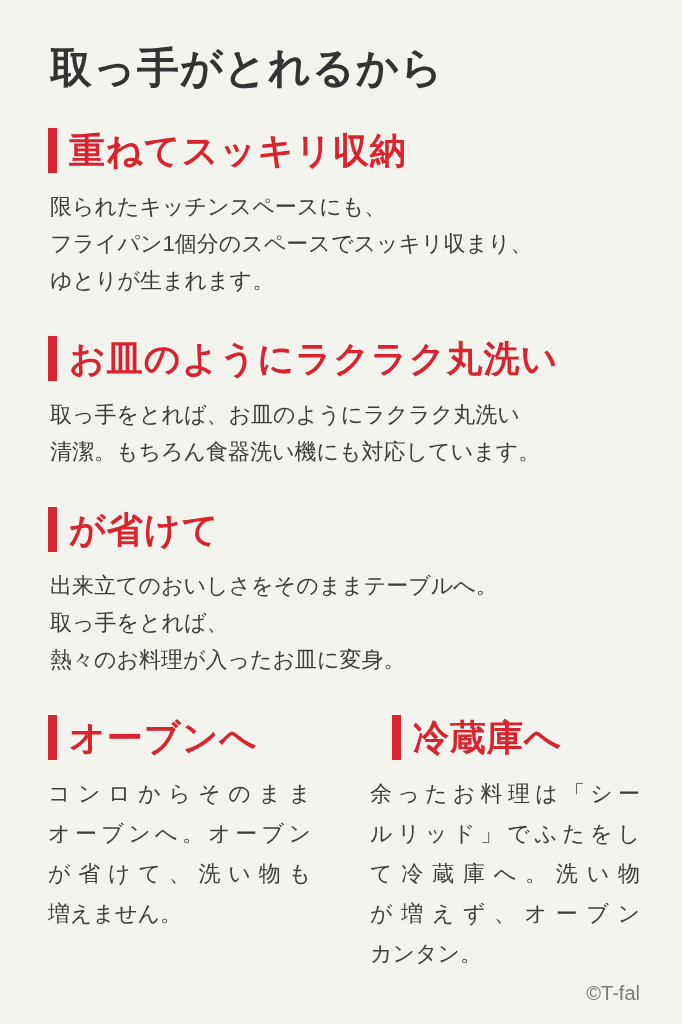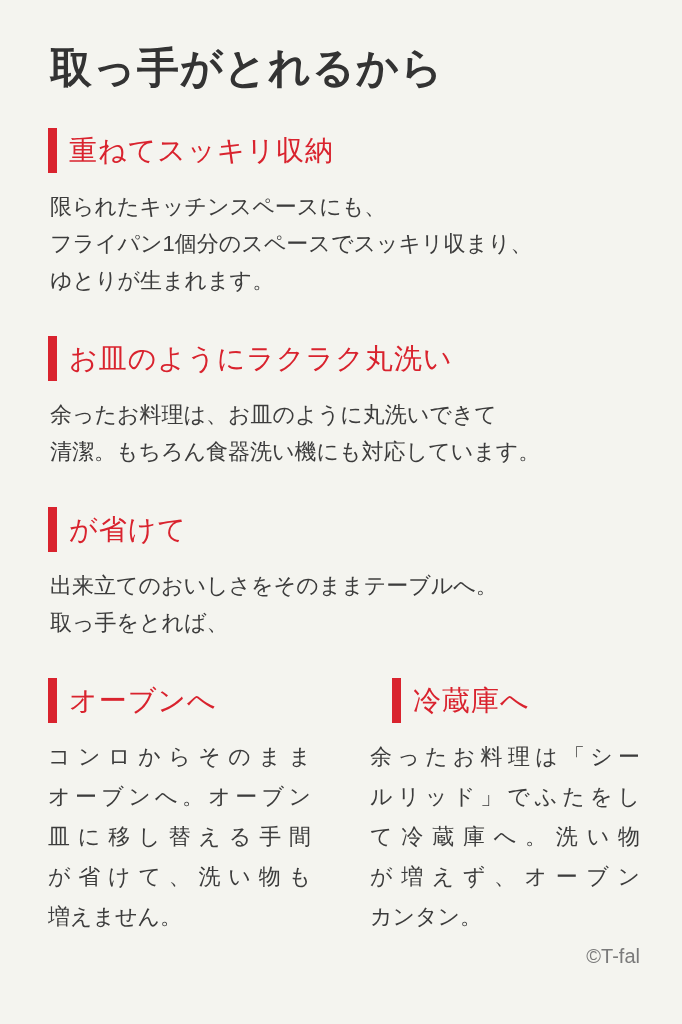--- a/index.html
+++ b/index.html
@@ -36,23 +36,23 @@
     align-items: center;
   }
   .red-bar {
     flex: 0 0 auto;
     width: 9px;
     height: 45px;
     background: #d9232e;
   }
   .sec-heading .h-text {
     padding-left: 12px;
-    font-size: 28px;
+    font-size: 36px;
     line-height: 45px;
-    font-weight: normal;
+    font-weight: bold;
     color: #d9232e;
     letter-spacing: 1px;
   }
   .sec-body {
     margin-top: 15px;
     margin-left: 2px;
     font-size: 22px;
     line-height: 37px;
     color: #3c3c3c;
   }
@@ -109,47 +109,47 @@
       <div class="line">ゆとりが生まれます。</div>
     </div>
   </div>
 
   <div class="section">
     <div class="sec-heading">
       <span class="red-bar"></span>
       <span class="h-text">お皿のようにラクラク丸洗い</span>
     </div>
     <div class="sec-body">
-      <div class="line">余ったお料理は、お皿のように丸洗いできて</div>
+      <div class="line">取っ手をとれば、お皿のようにラクラク丸洗い</div>
       <div class="line">清潔。もちろん食器洗い機にも対応しています。</div>
     </div>
   </div>
 
   <div class="section">
     <div class="sec-heading">
       <span class="red-bar"></span>
       <span class="h-text">が省けて</span>
     </div>
     <div class="sec-body">
       <div class="line">出来立てのおいしさをそのままテーブルへ。</div>
       <div class="line">取っ手をとれば、</div>
+      <div class="line">熱々のお料理が入ったお皿に変身。</div>
     </div>
   </div>
 
   <div class="columns">
 
     <div class="col">
       <div class="sec-heading">
         <span class="red-bar"></span>
         <span class="h-text">オーブンへ</span>
       </div>
       <div class="sec-body">
         <div class="line">コンロからそのまま</div>
         <div class="line">オーブンへ。オーブン</div>
-        <div class="line">皿に移し替える手間</div>
         <div class="line">が省けて、洗い物も</div>
         <div class="line">増えません。</div>
       </div>
     </div>
 
     <div class="col col-right">
       <div class="sec-heading">
         <span class="red-bar"></span>
         <span class="h-text">冷蔵庫へ</span>
       </div>

